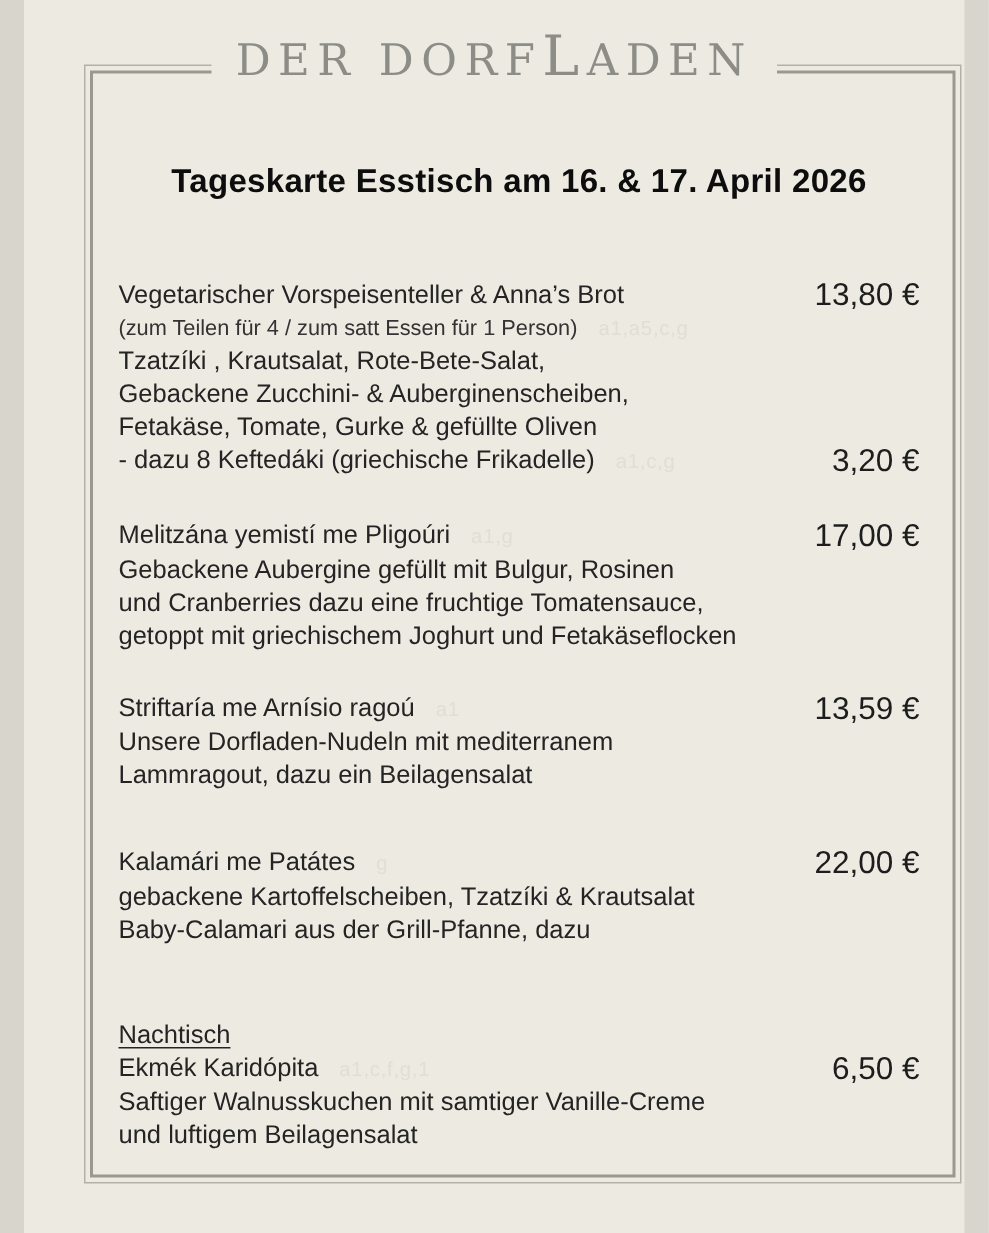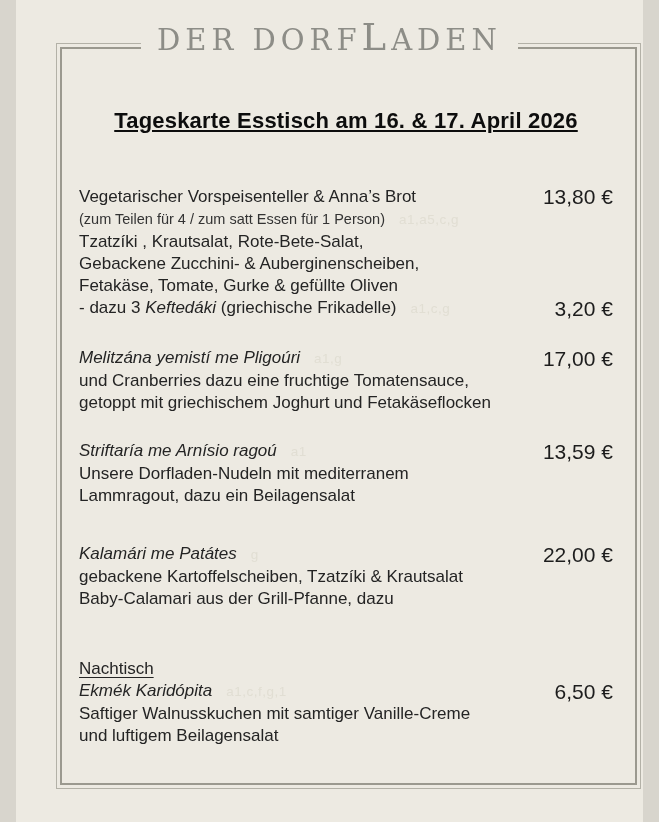--- a/index.html
+++ b/index.html
@@ -43,38 +43,37 @@
     position:absolute;left:63px;top:49px;width:534px;z-index:2;
   }
   .menu-title{
     margin:58px 0 51px 0;
     text-align:center;
     font-size:22px;
     line-height:28px;
     font-weight:bold;
     color:#0d0d0d;
     letter-spacing:0.2px;
-    text-decoration:underline;
   }
   .menu-item{margin:0;}
   .menu-item:nth-child(1){margin-bottom:27px;}
   .menu-item:nth-child(2){margin-bottom:26px;}
   .menu-item:nth-child(3){margin-bottom:36px;}
   .menu-item:nth-child(4){margin-bottom:48px;}
   .row{
     display:flex;
     justify-content:space-between;
     align-items:flex-end;
     font-size:17px;
     line-height:22px;
     color:#242424;
   }
   .row.small{font-size:14.5px;color:#333;}
   .row-text{min-width:0;}
-  .it{font-style:italic;}
+  .it{}
   .ul{text-decoration:underline;text-underline-offset:3px;text-decoration-thickness:1px;}
   .allergen{
     margin-left:14px;
     font-size:13.5px;
     color:#e1ded3;           
     letter-spacing:0.5px;
   }
   .price{
     white-space:nowrap;
     font-size:21px;
@@ -109,28 +108,31 @@
           <div class="row">
             <span class="row-text"><span>Tzatzíki , Krautsalat, Rote-Bete-Salat,</span></span>
           </div>
           <div class="row">
             <span class="row-text"><span>Gebackene Zucchini- &amp; Auberginenscheiben,</span></span>
           </div>
           <div class="row">
             <span class="row-text"><span>Fetakäse, Tomate, Gurke &amp; gefüllte Oliven</span></span>
           </div>
           <div class="row">
-            <span class="row-text"><span>- dazu 3 </span><span class="it">Keftedáki</span><span> (griechische Frikadelle)</span><span class="allergen">a1,c,g</span></span>
+            <span class="row-text"><span>- dazu 8 </span><span class="it">Keftedáki</span><span> (griechische Frikadelle)</span><span class="allergen">a1,c,g</span></span>
             <span class="price">3,20 €</span>
           </div>
         </div>
         <div class="menu-item">
           <div class="row">
             <span class="row-text"><span class="it">Melitzána yemistí me Pligoúri</span><span class="allergen">a1,g</span></span>
             <span class="price">17,00 €</span>
+          </div>
+          <div class="row">
+            <span class="row-text"><span>Gebackene Aubergine gefüllt mit Bulgur, Rosinen</span></span>
           </div>
           <div class="row">
             <span class="row-text"><span>und Cranberries dazu eine fruchtige Tomatensauce,</span></span>
           </div>
           <div class="row">
             <span class="row-text"><span>getoppt mit griechischem Joghurt und Fetakäseflocken</span></span>
           </div>
         </div>
         <div class="menu-item">
           <div class="row">

